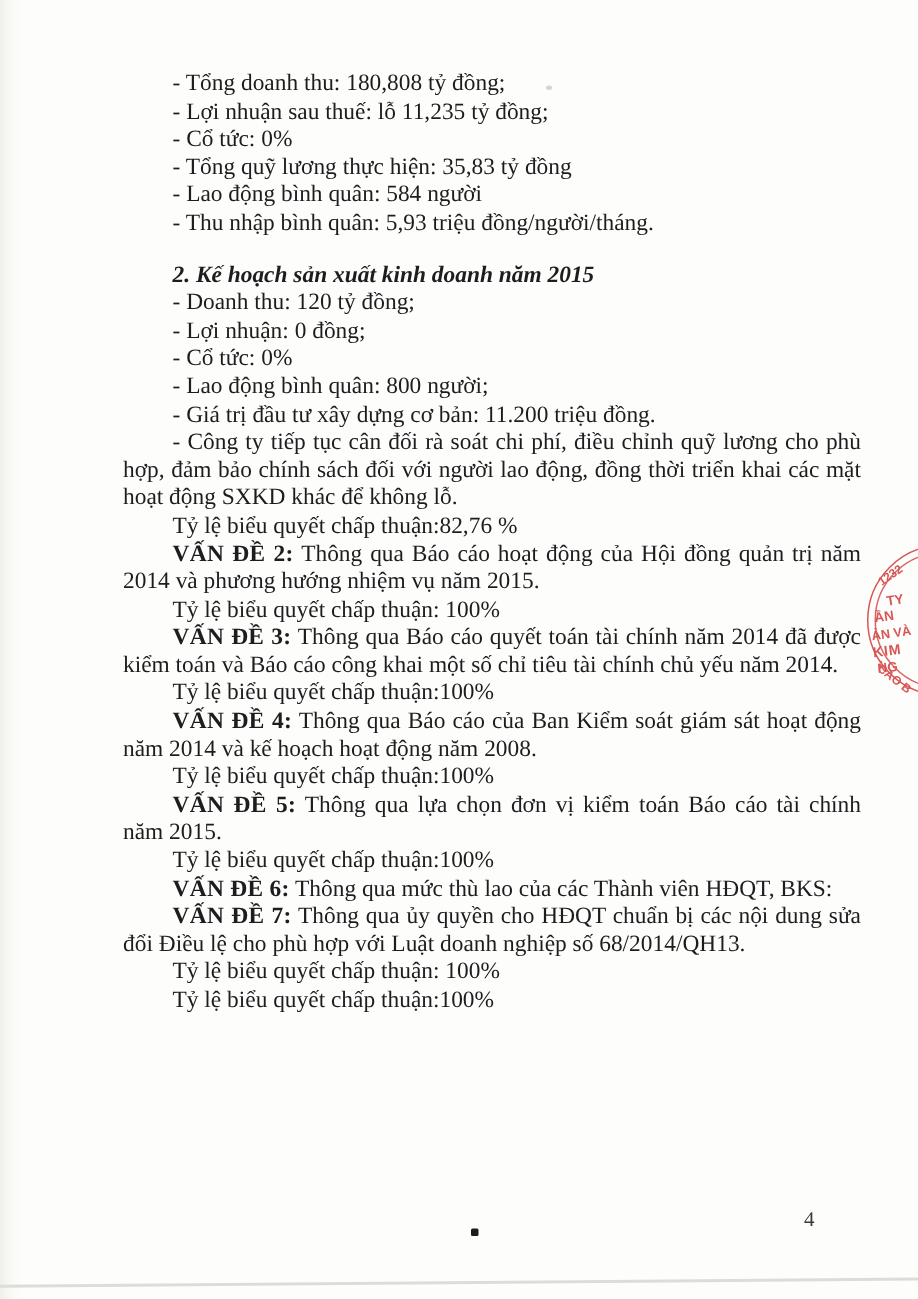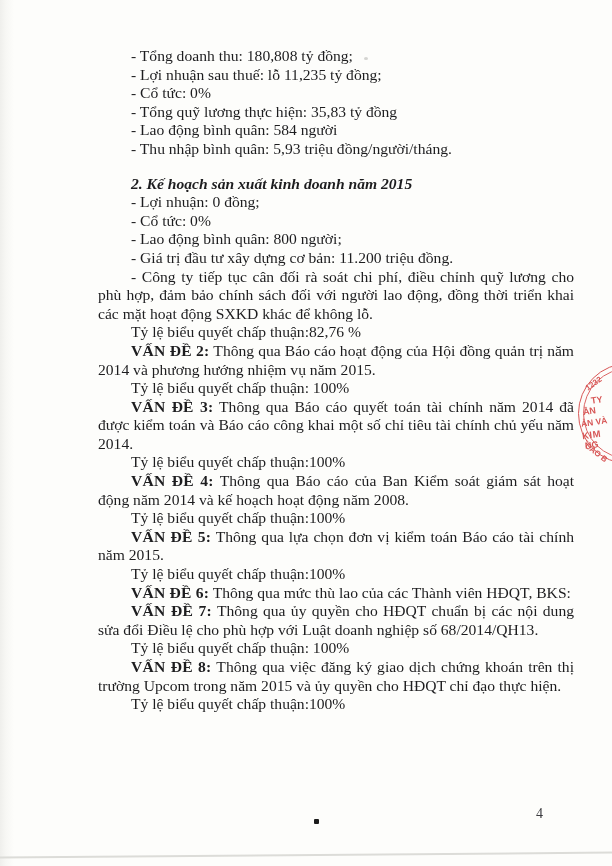--- a/index.html
+++ b/index.html
@@ -11,21 +11,21 @@
     overflow:hidden;
     position:relative;
   }
   .page{
     position:absolute;inset:0;
     background:linear-gradient(90deg,#efefec 0px,#f7f7f4 6px,#fdfdfb 14px,#fdfdfb 100%);
     overflow:hidden;
   }
   .content{
     position:absolute;
-    left:98px;top:47px;right:38px;
+    left:82px;top:47px;right:38px;
     font-size:15.6px;
     line-height:18.6px;
   }
   p{margin:0;padding:0;}
   .li{padding-left:33px;white-space:nowrap;}
   .h2{
     padding-left:33px;
     font-weight:bold;font-style:italic;
     margin-top:16px;
   }
@@ -97,20 +97,21 @@
 
     <p class="li">- Tổng doanh thu: 180,808 tỷ đồng;</p>
     <p class="li">- Lợi nhuận sau thuế: lỗ 11,235 tỷ đồng;</p>
     <p class="li">- Cổ tức: 0%</p>
     <p class="li">- Tổng quỹ lương thực hiện: 35,83 tỷ đồng</p>
     <p class="li">- Lao động bình quân: 584 người</p>
     <p class="li">- Thu nhập bình quân: 5,93 triệu đồng/người/tháng.</p>
 
     <p class="h2">2. Kế hoạch sản xuất kinh doanh năm 2015</p>
 
+    <p class="li">- Doanh thu: 120 tỷ đồng;</p>
     <p class="li">- Lợi nhuận: 0 đồng;</p>
     <p class="li">- Cổ tức: 0%</p>
     <p class="li">- Lao động bình quân: 800 người;</p>
     <p class="li">- Giá trị đầu tư xây dựng cơ bản: 11.200 triệu đồng.</p>
 
     <p class="para">- Công ty tiếp tục cân đối rà soát chi phí, điều chỉnh quỹ lương cho phù hợp, đảm bảo chính sách đối với người lao động, đồng thời triển khai các mặt hoạt động SXKD khác để không lỗ.</p>
     <p class="vote">Tỷ lệ biểu quyết chấp thuận:82,76 %</p>
 
     <p class="issue"><b>VẤN ĐỀ 2:</b> <span>Thông qua Báo cáo hoạt động của Hội đồng quản trị năm 2014 và phương hướng nhiệm vụ năm 2015.</span></p>
     <p class="vote">Tỷ lệ biểu quyết chấp thuận: 100%</p>
@@ -122,21 +123,20 @@
     <p class="vote">Tỷ lệ biểu quyết chấp thuận:100%</p>
 
     <p class="issue"><b>VẤN ĐỀ 5:</b> <span>Thông qua lựa chọn đơn vị kiểm toán Báo cáo tài chính năm 2015.</span></p>
     <p class="vote">Tỷ lệ biểu quyết chấp thuận:100%</p>
 
     <p class="issue"><b>VẤN ĐỀ 6:</b> <span>Thông qua mức thù lao của các Thành viên HĐQT, BKS:</span></p>
 
     <p class="issue"><b>VẤN ĐỀ 7:</b> <span>Thông qua ủy quyền cho HĐQT chuẩn bị các nội dung sửa đổi Điều lệ cho phù hợp với Luật doanh nghiệp số 68/2014/QH13.</span></p>
     <p class="vote">Tỷ lệ biểu quyết chấp thuận: 100%</p>
 
-    <p class="issue"><b>VẤN ĐỀ 8:</b> <span>Thông qua việc đăng ký giao dịch chứng khoán trên thị trường Upcom trong năm 2015 và ủy quyền cho HĐQT chỉ đạo thực hiện.</span></p>
     <p class="vote">Tỷ lệ biểu quyết chấp thuận:100%</p>
 
   </div>
 
   <div class="stamp-clip">
     <div class="stamp">
       <div class="ring-outer"></div>
       <div class="ring-inner"></div>
       <div class="st arc-top">1232</div>
       <div class="st l1">TY</div>

